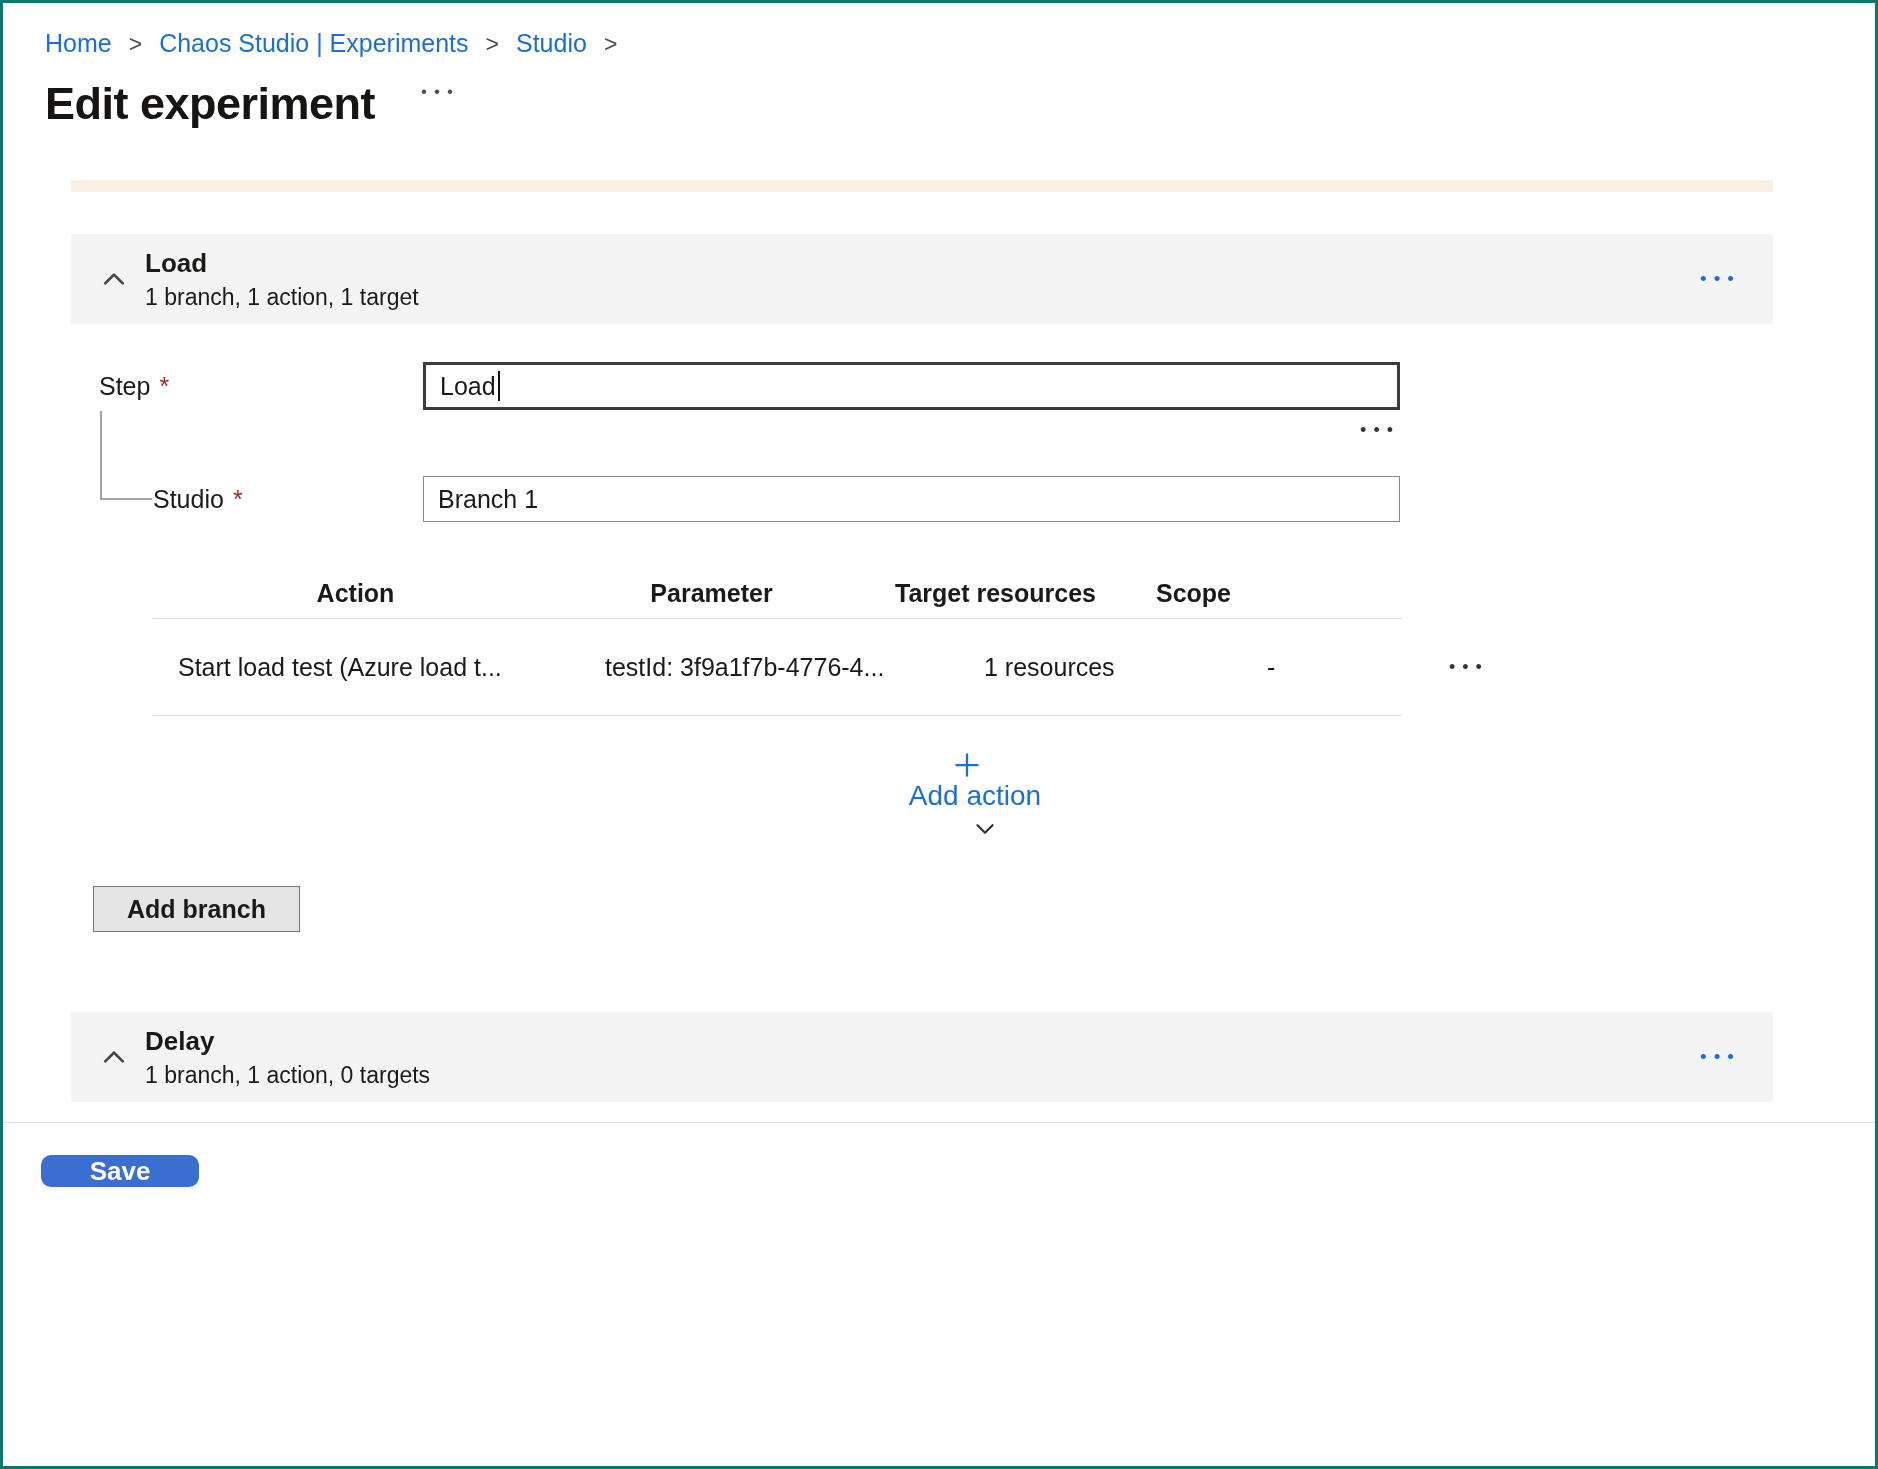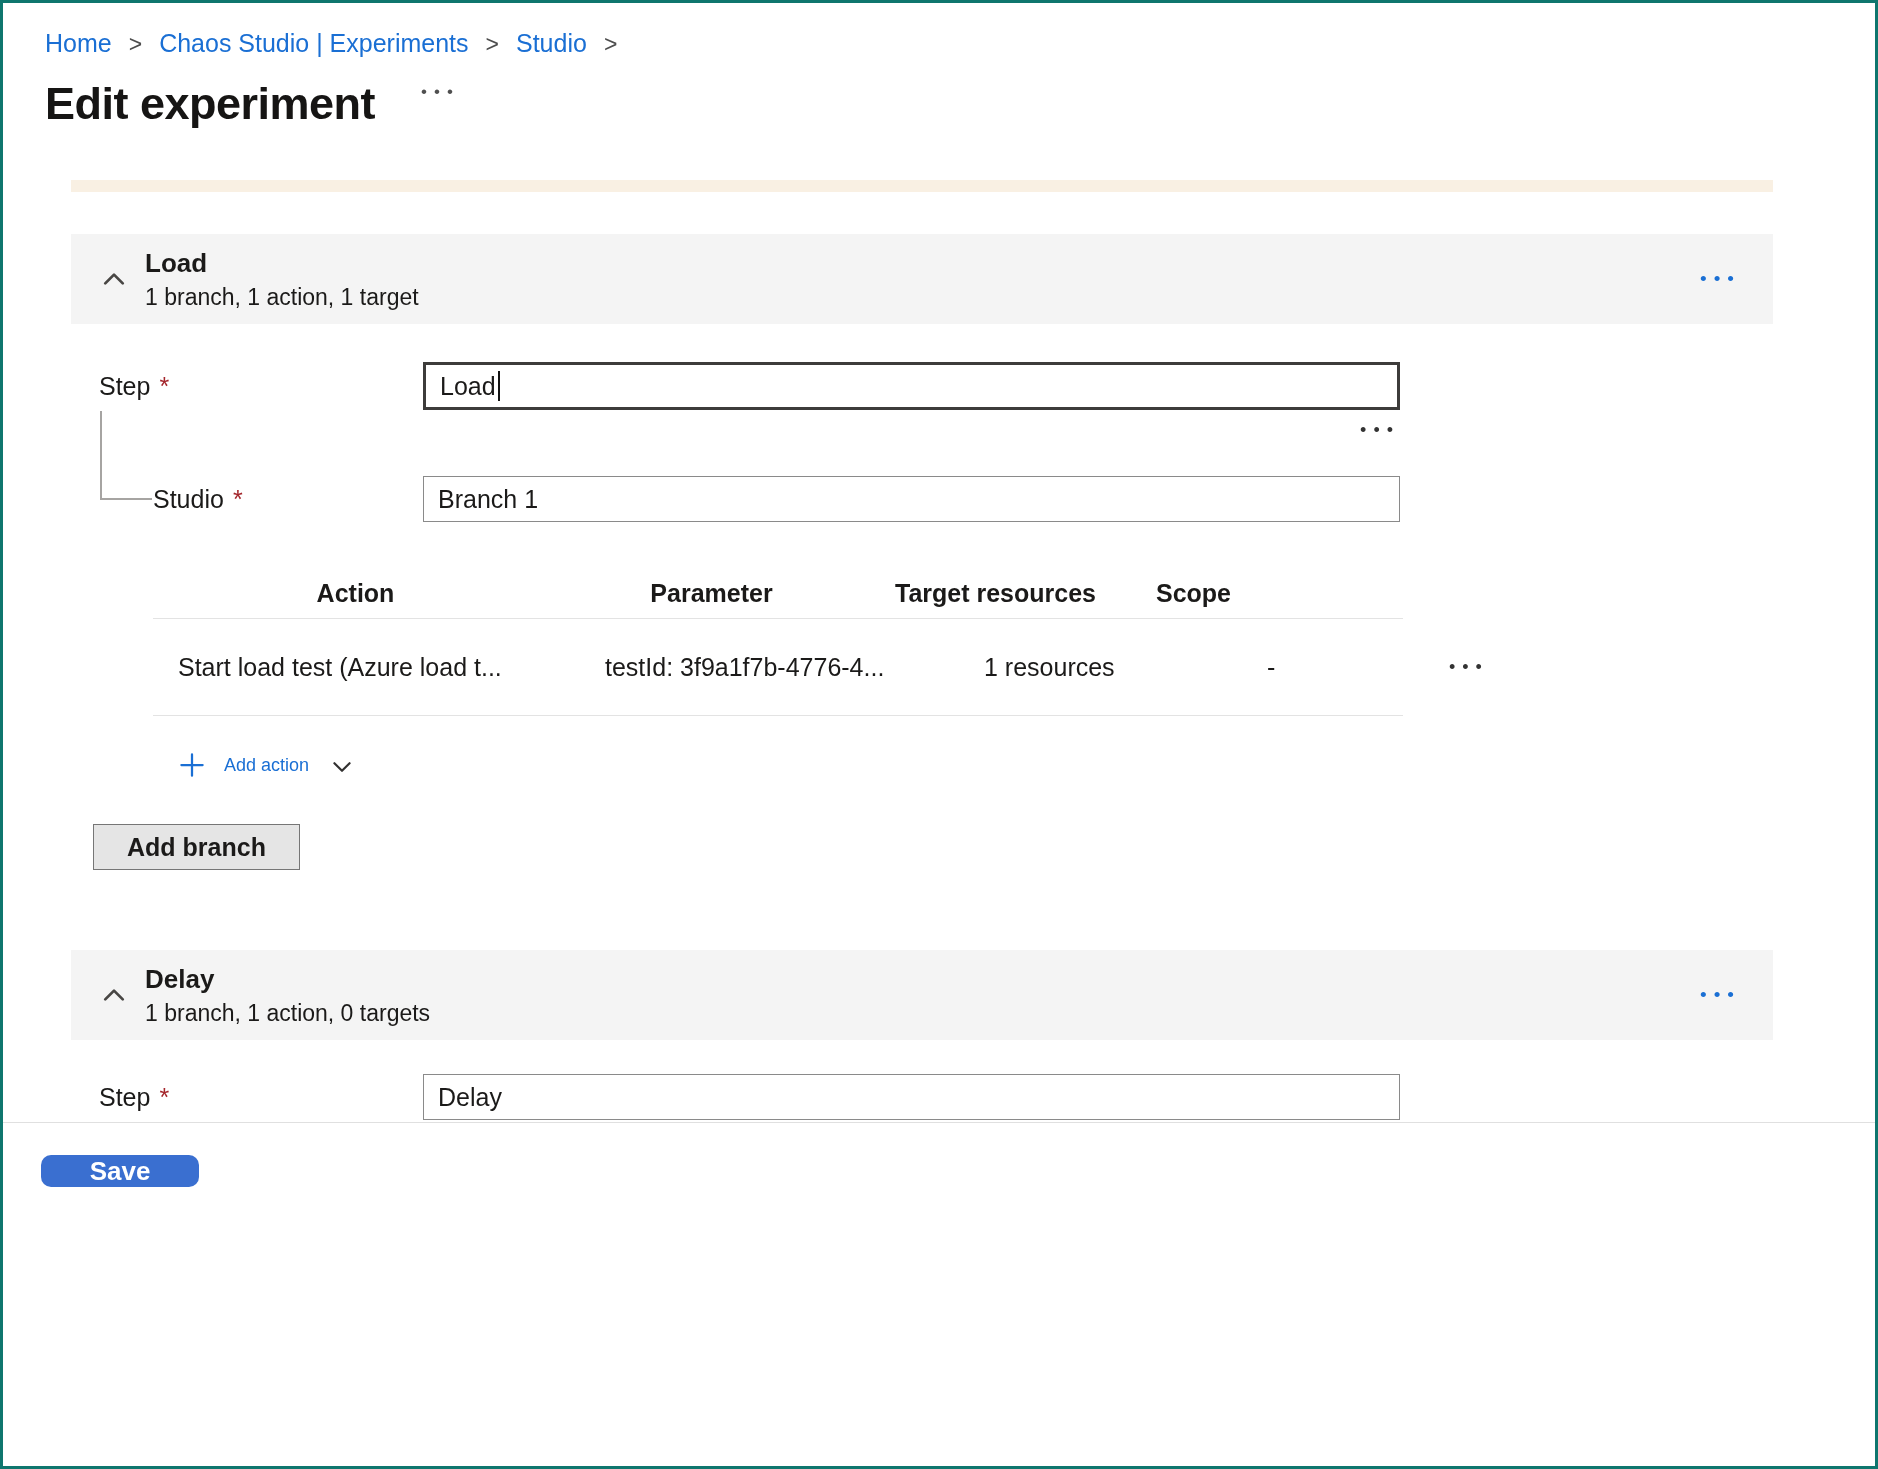--- a/index.html
+++ b/index.html
@@ -61,21 +61,21 @@
 
   
   .actions-table { margin: 46px 0 0 82px; width: 1250px; font-size: 25px; }
   .t-row { display: grid; grid-template-columns: 380px 332px 236px 160px 1fr; align-items: center; }
   .t-head { height: 50px; font-weight: 700; text-align: center; }
   .t-cell { padding-left: 25px; white-space: nowrap; overflow: hidden; }
   .t-data { height: 98px; border-top: 1px solid #e3e3e3; border-bottom: 1px solid #e3e3e3; gap: 47px; }
   .t-more { text-align: right; padding-right: 36px; font-size: 18px; color: #333; cursor: pointer; }
 
   .add-action { margin: 34px 0 0 106px; display: flex; align-items: center;
-    color: var(--link, #1a6fd4); font-size: 18px; cursor: pointer; }
+    color: var(--link, #1a6fd4); font-size: 28px; cursor: pointer; flex-direction: column; }
   .add-action .plus-wrap { margin-right: 17px; display: flex; }
   .add-action .chev-down-wrap { margin-left: 20px; display: flex; margin-top: 4px; }
 
   .add-branch {
     margin: 44px 0 0 22px; width: 207px; height: 46px; background: #e5e5e5;
     border: 1.5px solid #767676; font-size: 25px; font-weight: 700;
     font-family: inherit; color: #1b1a19; cursor: pointer;
   }
 
   

